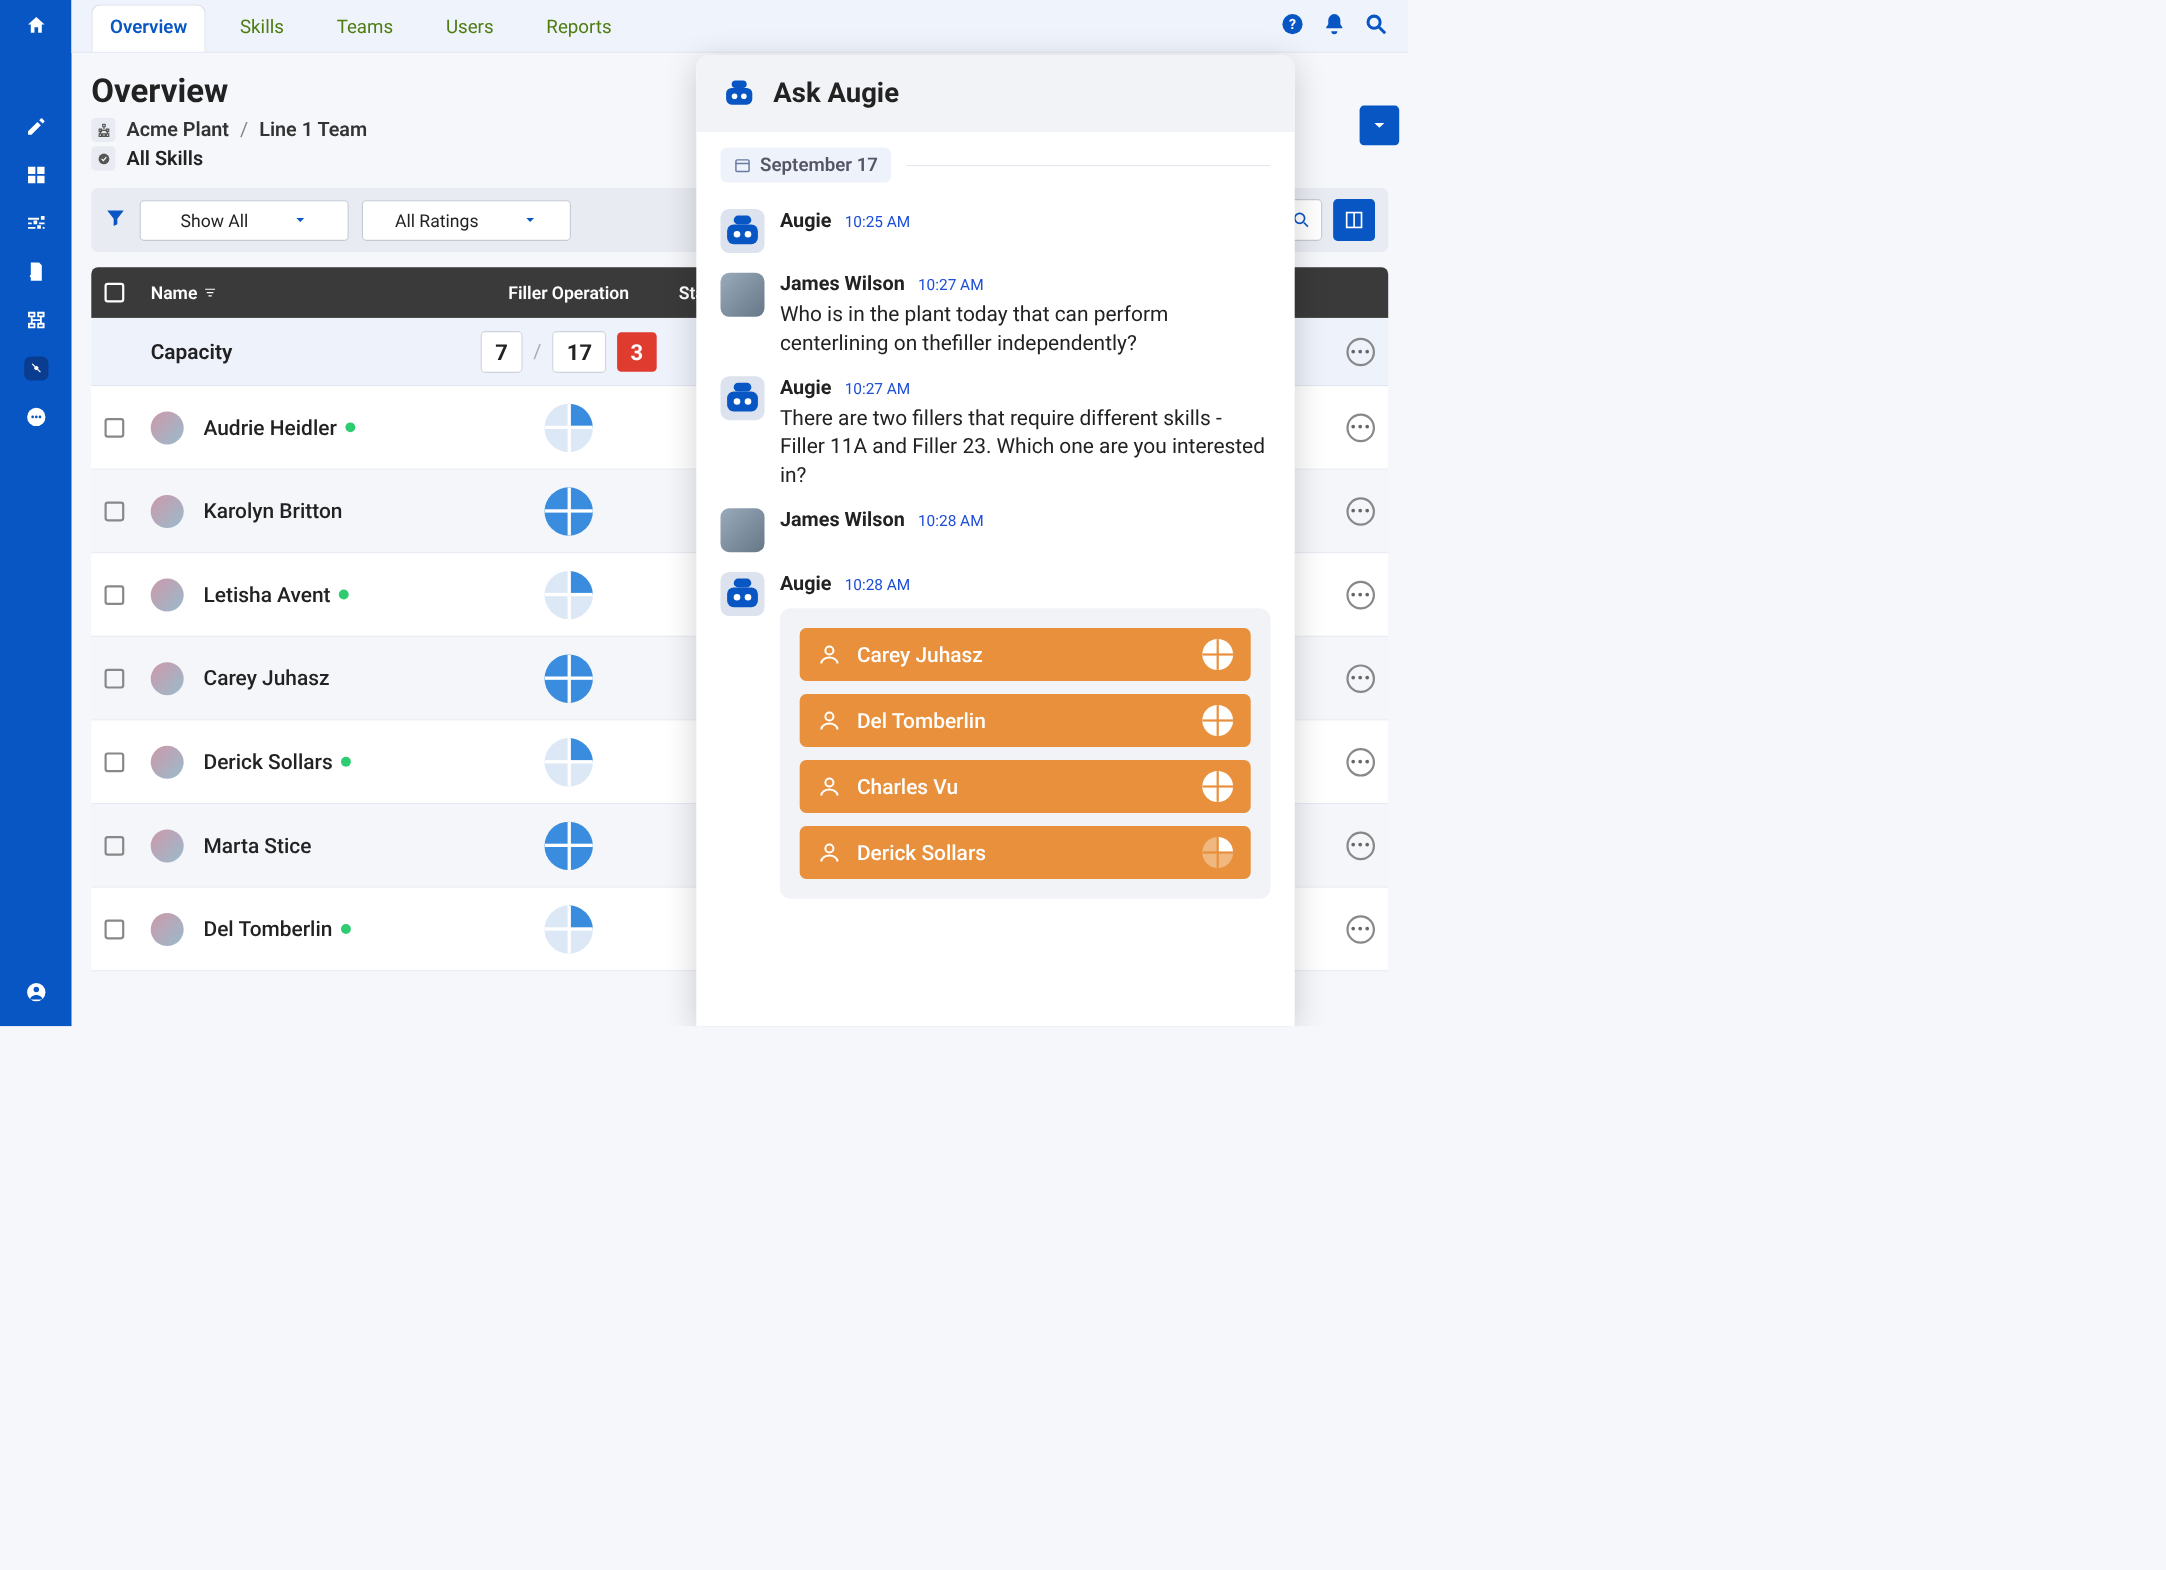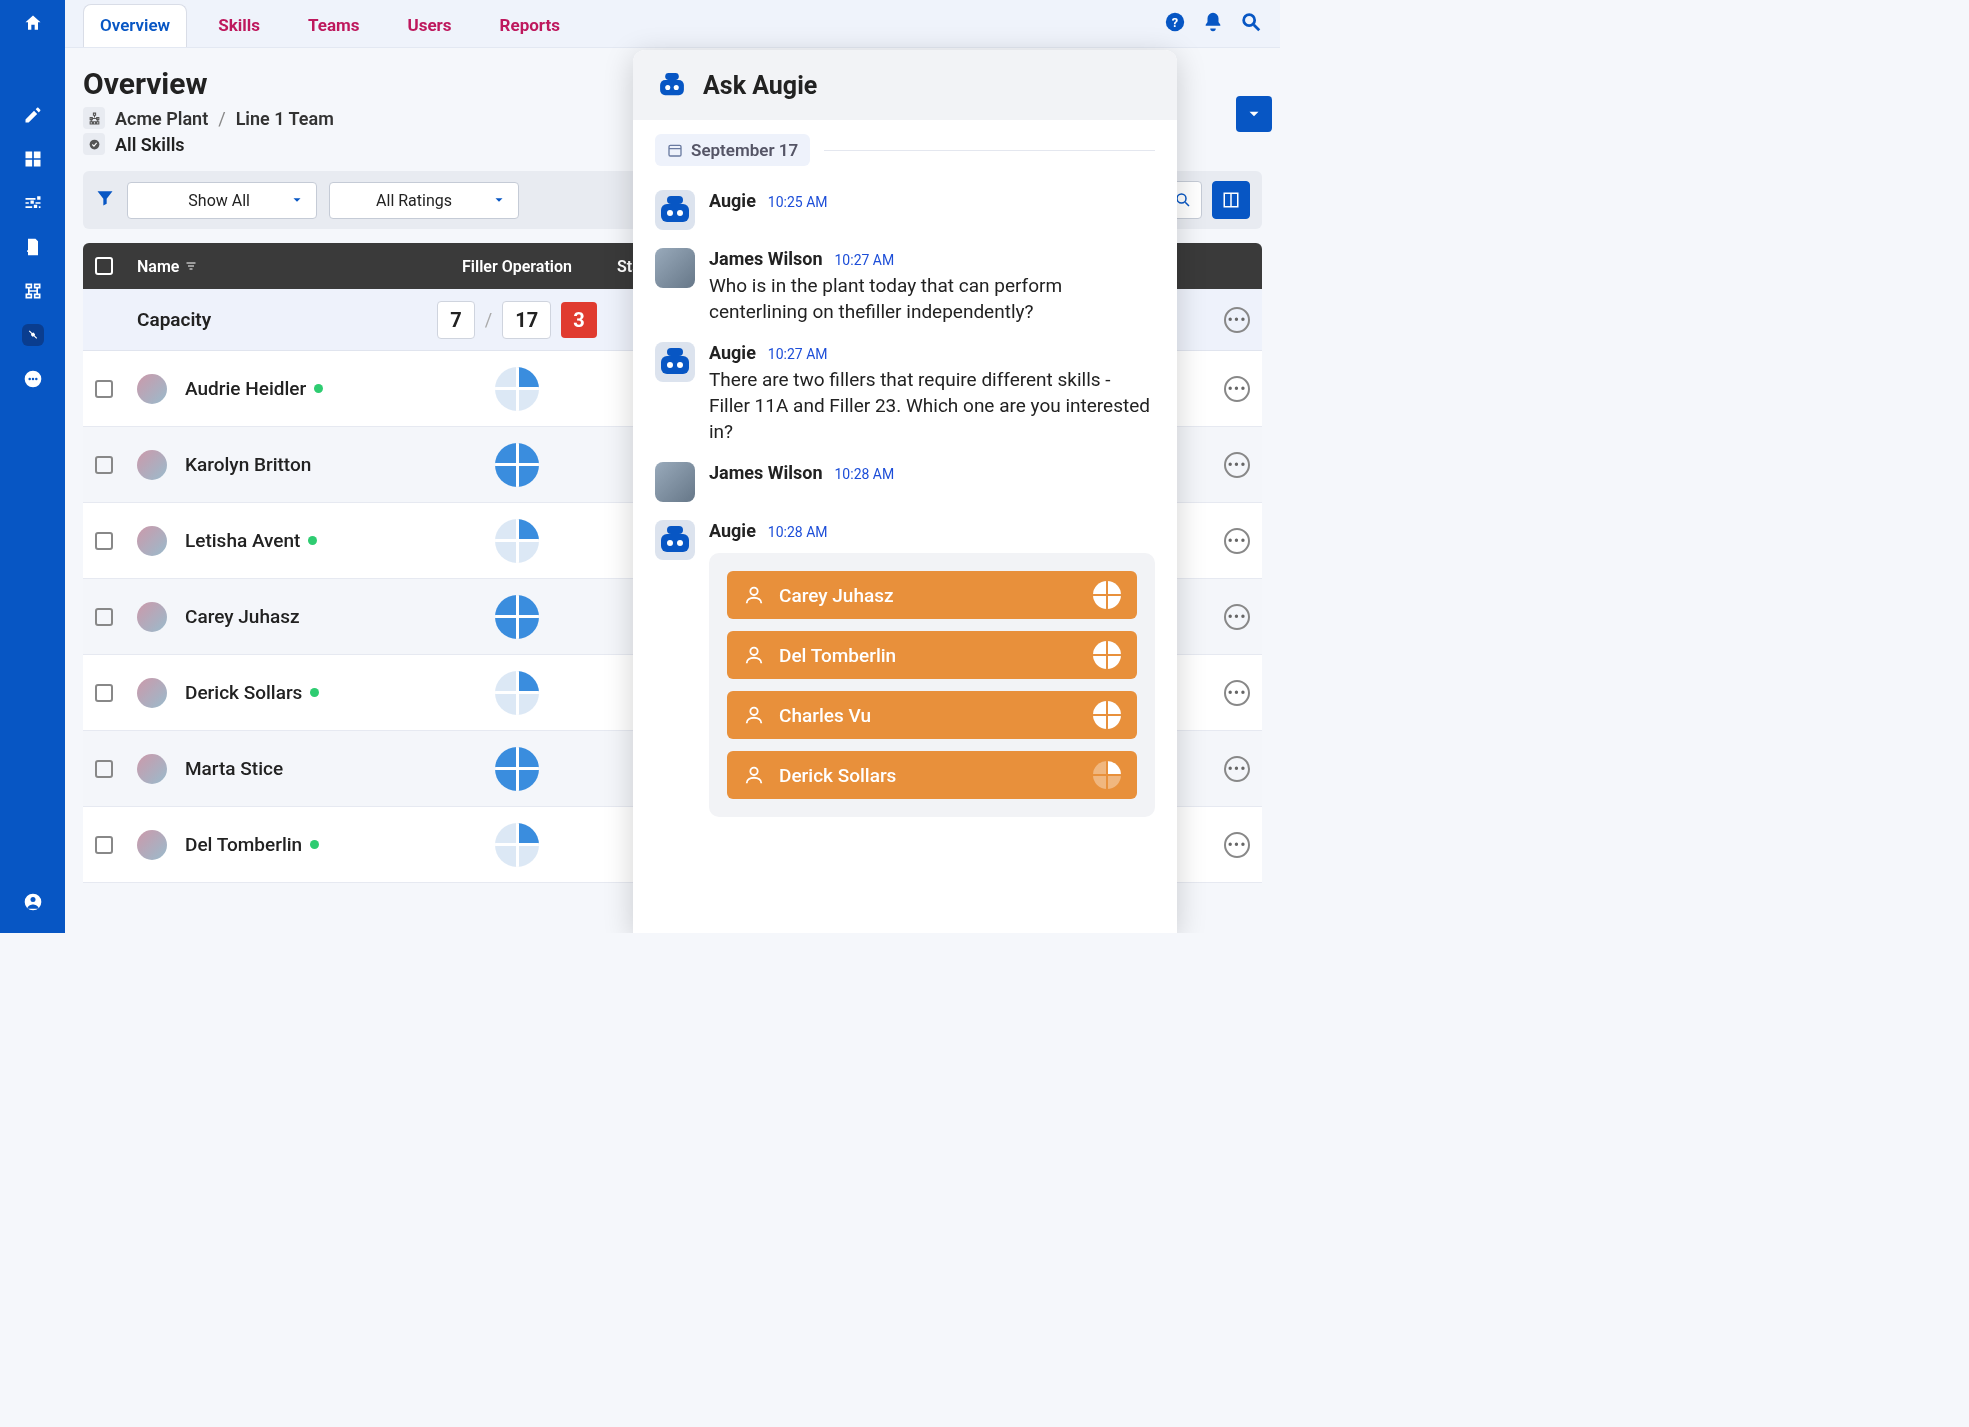--- a/index.html
+++ b/index.html
@@ -8,38 +8,38 @@
 
 .rail { position: absolute; left: 0; top: 0; width: 65px; height: 100%; background: #0756c4; display: flex; flex-direction: column; align-items: center; padding-top: 12px; gap: 22px; color: #fff; }
 .rail .ic { width: 22px; height: 22px; display: flex; align-items: center; justify-content: center; cursor: pointer; }
 .rail .ic svg { width: 20px; height: 20px; fill: #fff; }
 .rail .active-box { background: #0a3d8f; border-radius: 6px; padding: 6px; }
 .rail .bottom { margin-top: auto; margin-bottom: 20px; }
 
 
 .topbar { position: absolute; left: 65px; top: 0; right: 0; height: 48px; background: #eff3fb; border-bottom: 1px solid #e3e8f2; display: flex; align-items: flex-end; padding-left: 18px; }
 .tabs { display: flex; gap: 14px; }
-.tab { padding: 10px 16px 12px; font-size: 17px; font-weight: 700; color: #be185d; cursor: pointer; border: 1px solid transparent; border-bottom: none; border-radius: 8px 8px 0 0; }
+.tab { padding: 10px 16px 12px; font-size: 17px; font-weight: 400; color: #4d7c0f; cursor: pointer; border: 1px solid transparent; border-bottom: none; border-radius: 8px 8px 0 0; }
 .tab.active { background: #fff; border-color: #d9dde7; color: #0756c4; font-weight: 600; }
 .topbar-right { margin-left: auto; display: flex; gap: 16px; padding-right: 18px; padding-bottom: 10px; align-items: center; }
 .topbar-right svg { width: 22px; height: 22px; fill: #0756c4; }
 
 
 .main { position: absolute; left: 65px; top: 48px; right: 0; bottom: 0; padding: 18px 18px 0 18px; overflow: hidden; }
 .page-title { font-size: 30px; font-weight: 700; margin-bottom: 6px; }
 .crumbs { display: flex; align-items: center; gap: 10px; font-size: 18px; font-weight: 600; color: #333; margin-bottom: 4px; }
 .crumb-ic { width: 22px; height: 22px; background: #e8ebf1; border-radius: 4px; display: inline-flex; align-items: center; justify-content: center; }
 .crumb-ic svg { width: 13px; height: 13px; fill: #555; }
 .crumb-sep { color: #888; font-weight: 400; }
 .skills-row { display: flex; align-items: center; gap: 10px; font-size: 18px; font-weight: 600; margin-bottom: 16px; }
 
 
 .filters { background: #e8ebf1; border-radius: 6px; padding: 10px 12px; display: flex; align-items: center; gap: 12px; margin-bottom: 14px; }
 .filters .funnel svg { width: 20px; height: 20px; fill: #0756c4; }
-.sel { background: #fff; border: 1px solid #c5cbd6; border-radius: 4px; padding: 8px 12px; font-size: 16px; display: flex; align-items: center; gap: 40px; cursor: pointer; min-width: 190px; justify-content: flex-end; }
+.sel { background: #fff; border: 1px solid #c5cbd6; border-radius: 4px; padding: 8px 12px; font-size: 16px; display: flex; align-items: center; gap: 40px; cursor: pointer; min-width: 190px; justify-content: center; }
 .sel svg { width: 14px; height: 14px; fill: #0756c4; }
 .filters-right { margin-left: auto; display: flex; gap: 10px; }
 .sq { width: 38px; height: 38px; border: 1px solid #c5cbd6; border-radius: 4px; background: #fff; display: flex; align-items: center; justify-content: center; cursor: pointer; }
 .sq.blue { background: #0756c4; border-color: #0756c4; }
 .sq svg { width: 18px; height: 18px; }
 
 
 .thead { background: #3a3a3a; color: #fff; display: flex; align-items: center; height: 46px; border-radius: 6px 6px 0 0; padding: 0 12px; font-size: 16px; font-weight: 600; }
 .col-chk { width: 42px; display: flex; align-items: center; }
 .col-name { width: 280px; display: flex; align-items: center; gap: 6px; }

